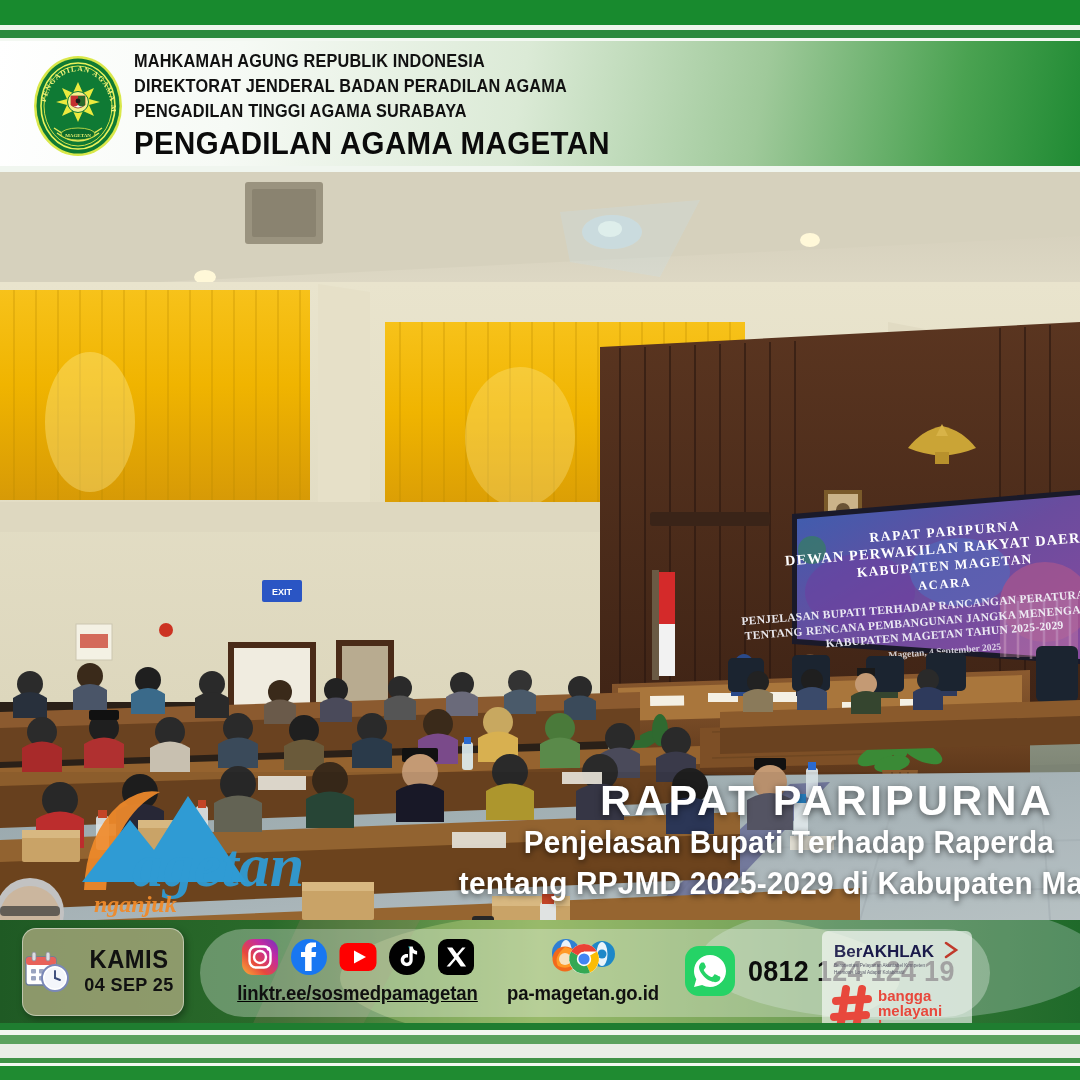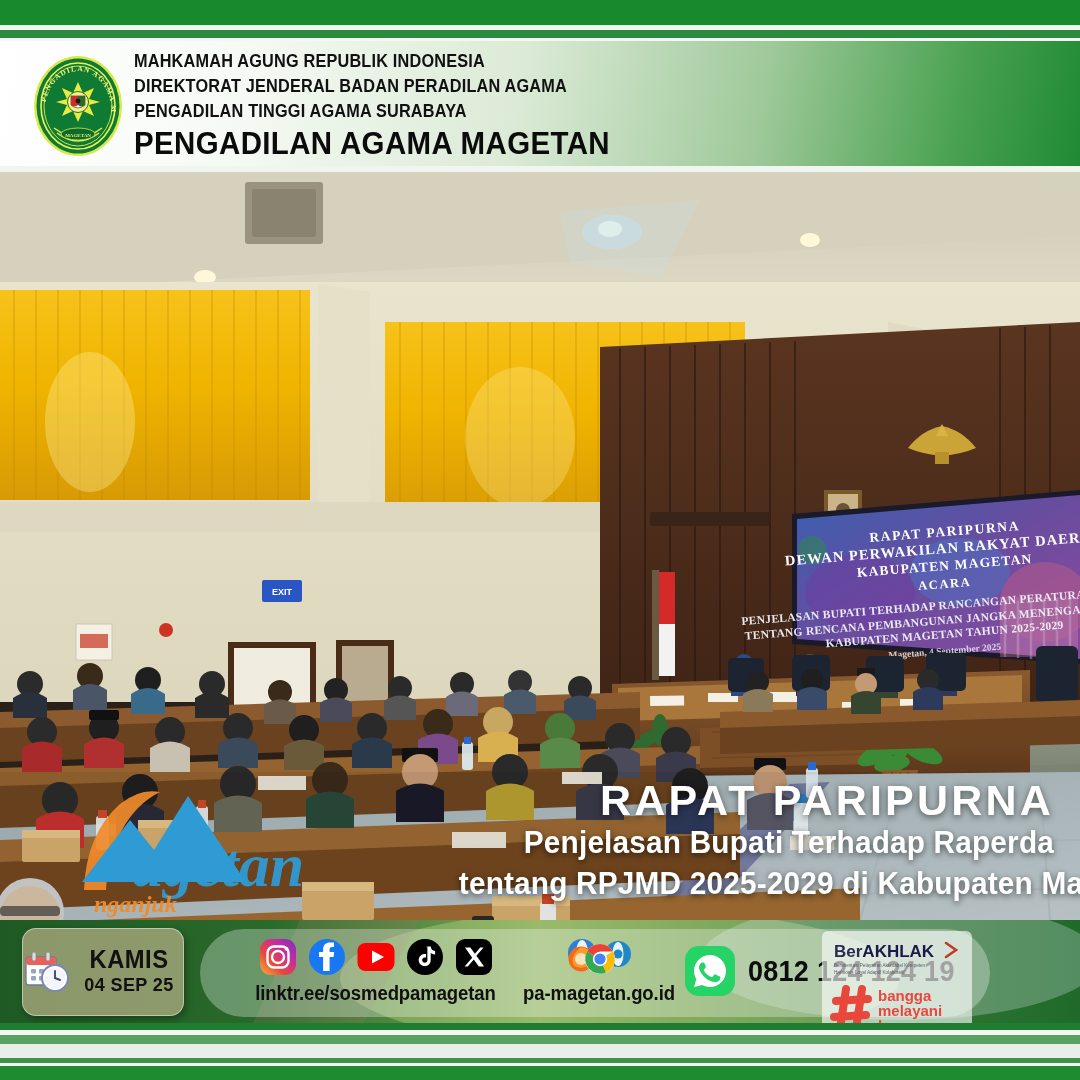--- a/index.html
+++ b/index.html
@@ -85,30 +85,30 @@
     font-family:"Liberation Sans", sans-serif; font-weight:700; color:#111;
     font-size:19px; line-height:1.4; letter-spacing:.4px; transform:scaleX(.95);
   }
 
   .contact-pill {
     position:absolute; left:200px; top:9px; width:790px; height:88px;
     border-radius:44px; background:rgba(255,255,255,.30);
     display:flex; align-items:center;
   }
 
-  .soc-group { position:absolute; left:48px; top:6px; width:255px; }
+  .soc-group { position:absolute; left:30px; top:6px; width:255px;text-decoration:underline; }
   .soc-icons { display:flex; gap:11px; align-items:center; justify-content:center; height:44px; }
   .soc-icons .ic { width:38px; height:38px; flex:0 0 38px; }
   .soc-label {
     text-align:center; margin-top:3px;
     font-family:"Liberation Sans", sans-serif; font-weight:700; color:#101010;
     font-size:19.5px; letter-spacing:-.1px; transform:scaleX(.95);
   }
 
-  .web-group { position:absolute; left:304px; top:4px; width:190px; }
+  .web-group { position:absolute; left:288px; top:4px; width:190px; }
   .web-ico { display:flex; justify-content:center; height:48px; align-items:center; }
   .web-label {
     text-align:center; margin-top:1px;
     font-family:"Liberation Sans", sans-serif; font-weight:700; color:#101010;
     font-size:19.5px; letter-spacing:-.1px; transform:scaleX(.95);
   }
 
   .wa-group { position:absolute; left:484px; top:16px; display:flex; align-items:center; gap:12px; }
   .wa-num {
     font-family:"Liberation Sans", sans-serif; font-weight:700; color:#0c0c0c;

